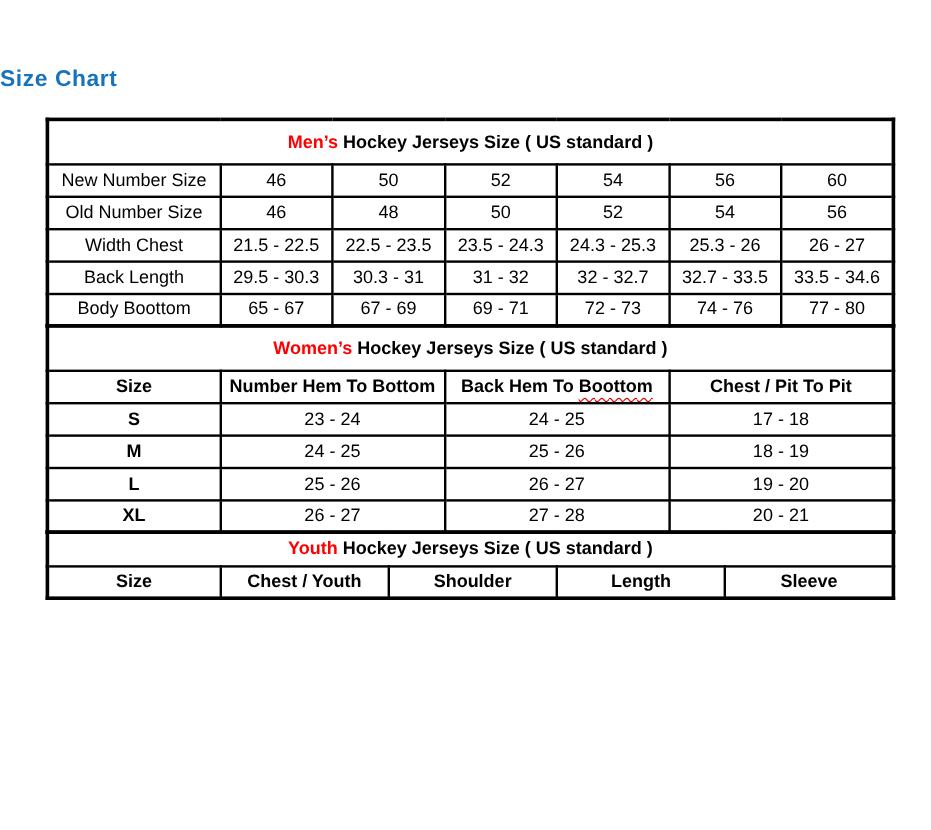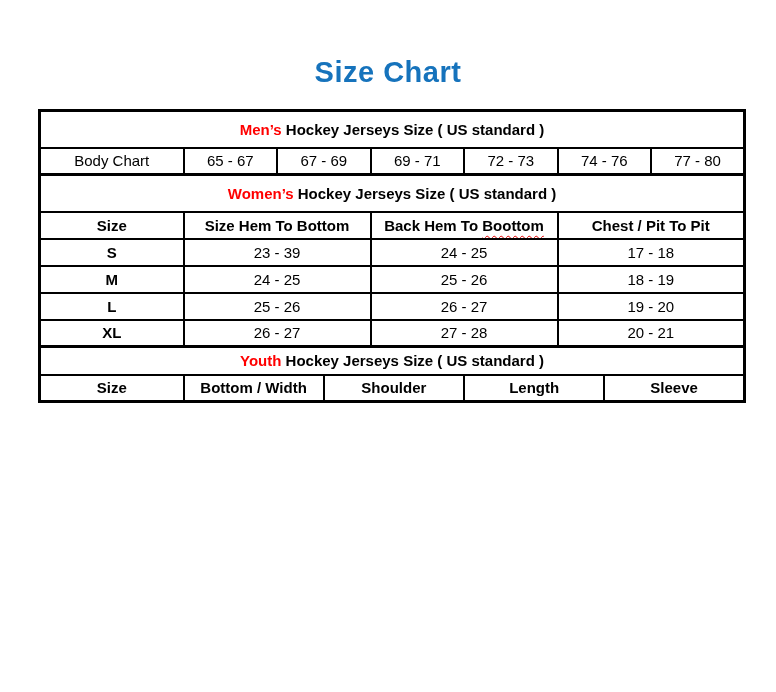--- a/index.html
+++ b/index.html
@@ -6,22 +6,21 @@
   html, body {
     margin: 0; padding: 0;
     width: 776px; height: 692px;
     background: #ffffff;
     font-family: "Liberation Sans", "DejaVu Sans", sans-serif;
     color: #000;
     overflow: hidden;
   }
   .page-title {
     padding-top: 56px;
-    text-align: center;
-    font-size: 29px;
+    font-size: 19px;
     font-weight: 700;
     letter-spacing: 0.5px;
     color: var(--title-color, #1673BC);
   }
   .tables-wrap { margin: 20px 0 0 38px; width: 708px; }
   table.size-table {
     border-collapse: collapse;
     table-layout: fixed;
     width: 708px;
     border: 3px solid #000;
@@ -71,21 +70,57 @@
         <col>
         <col>
         <col>
         <col>
       </colgroup>
       <tbody>
         <tr>
           <td class="band-cell" colspan="7"><span class="band-accent">Men’s</span><span> Hockey Jerseys Size ( US standard )</span></td>
         </tr>
         <tr>
-          <td class="row-label">Body Chart</td>
+          <td class="row-label">New Number Size</td>
+          <td class="data-cell">46</td>
+          <td class="data-cell">50</td>
+          <td class="data-cell">52</td>
+          <td class="data-cell">54</td>
+          <td class="data-cell">56</td>
+          <td class="data-cell">60</td>
+        </tr>
+        <tr>
+          <td class="row-label">Old Number Size</td>
+          <td class="data-cell">46</td>
+          <td class="data-cell">48</td>
+          <td class="data-cell">50</td>
+          <td class="data-cell">52</td>
+          <td class="data-cell">54</td>
+          <td class="data-cell">56</td>
+        </tr>
+        <tr>
+          <td class="row-label">Width Chest</td>
+          <td class="data-cell">21.5 - 22.5</td>
+          <td class="data-cell">22.5 - 23.5</td>
+          <td class="data-cell">23.5 - 24.3</td>
+          <td class="data-cell">24.3 - 25.3</td>
+          <td class="data-cell">25.3 - 26</td>
+          <td class="data-cell">26 - 27</td>
+        </tr>
+        <tr>
+          <td class="row-label">Back Length</td>
+          <td class="data-cell">29.5 - 30.3</td>
+          <td class="data-cell">30.3 - 31</td>
+          <td class="data-cell">31 - 32</td>
+          <td class="data-cell">32 - 32.7</td>
+          <td class="data-cell">32.7 - 33.5</td>
+          <td class="data-cell">33.5 - 34.6</td>
+        </tr>
+        <tr>
+          <td class="row-label">Body Boottom</td>
           <td class="data-cell">65 - 67</td>
           <td class="data-cell">67 - 69</td>
           <td class="data-cell">69 - 71</td>
           <td class="data-cell">72 - 73</td>
           <td class="data-cell">74 - 76</td>
           <td class="data-cell">77 - 80</td>
         </tr>
       </tbody>
     </table>
     <table class="size-table sec-womens">
@@ -94,27 +129,27 @@
         <col>
         <col>
         <col>
       </colgroup>
       <tbody>
         <tr>
           <td class="band-cell" colspan="4"><span class="band-accent">Women’s</span><span> Hockey Jerseys Size ( US standard )</span></td>
         </tr>
         <tr>
           <td class="header-cell">Size</td>
-          <td class="header-cell">Size Hem To Bottom</td>
+          <td class="header-cell">Number Hem To Bottom</td>
           <td class="header-cell">Back Hem To <span class="squiggle">Boottom</span></td>
           <td class="header-cell">Chest / Pit To Pit</td>
         </tr>
         <tr>
           <td class="row-label">S</td>
-          <td class="data-cell">23 - 39</td>
+          <td class="data-cell">23 - 24</td>
           <td class="data-cell">24 - 25</td>
           <td class="data-cell">17 - 18</td>
         </tr>
         <tr>
           <td class="row-label">M</td>
           <td class="data-cell">24 - 25</td>
           <td class="data-cell">25 - 26</td>
           <td class="data-cell">18 - 19</td>
         </tr>
         <tr>
@@ -138,20 +173,20 @@
         <col>
         <col>
         <col>
       </colgroup>
       <tbody>
         <tr>
           <td class="band-cell" colspan="5"><span class="band-accent">Youth</span><span> Hockey Jerseys Size ( US standard )</span></td>
         </tr>
         <tr>
           <td class="header-cell">Size</td>
-          <td class="header-cell">Bottom / Width</td>
+          <td class="header-cell">Chest / Youth</td>
           <td class="header-cell">Shoulder</td>
           <td class="header-cell">Length</td>
           <td class="header-cell">Sleeve</td>
         </tr>
       </tbody>
     </table>
   </div>
 
 </body></html>

